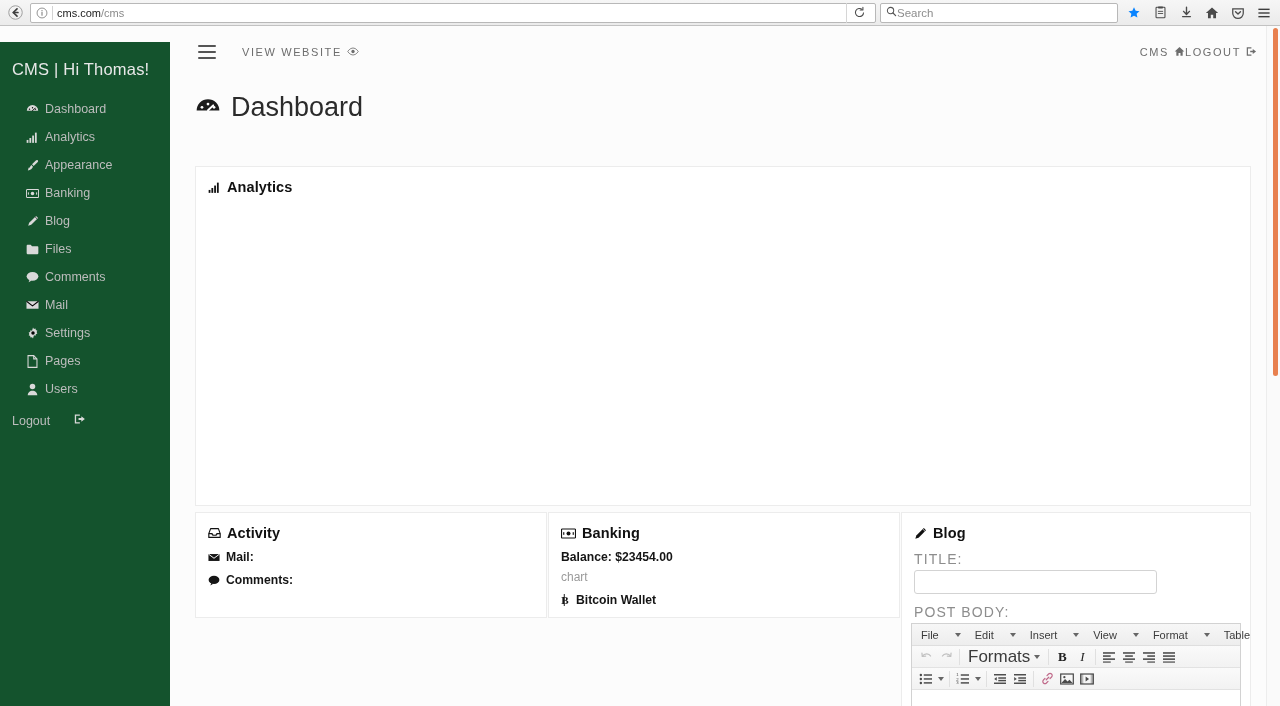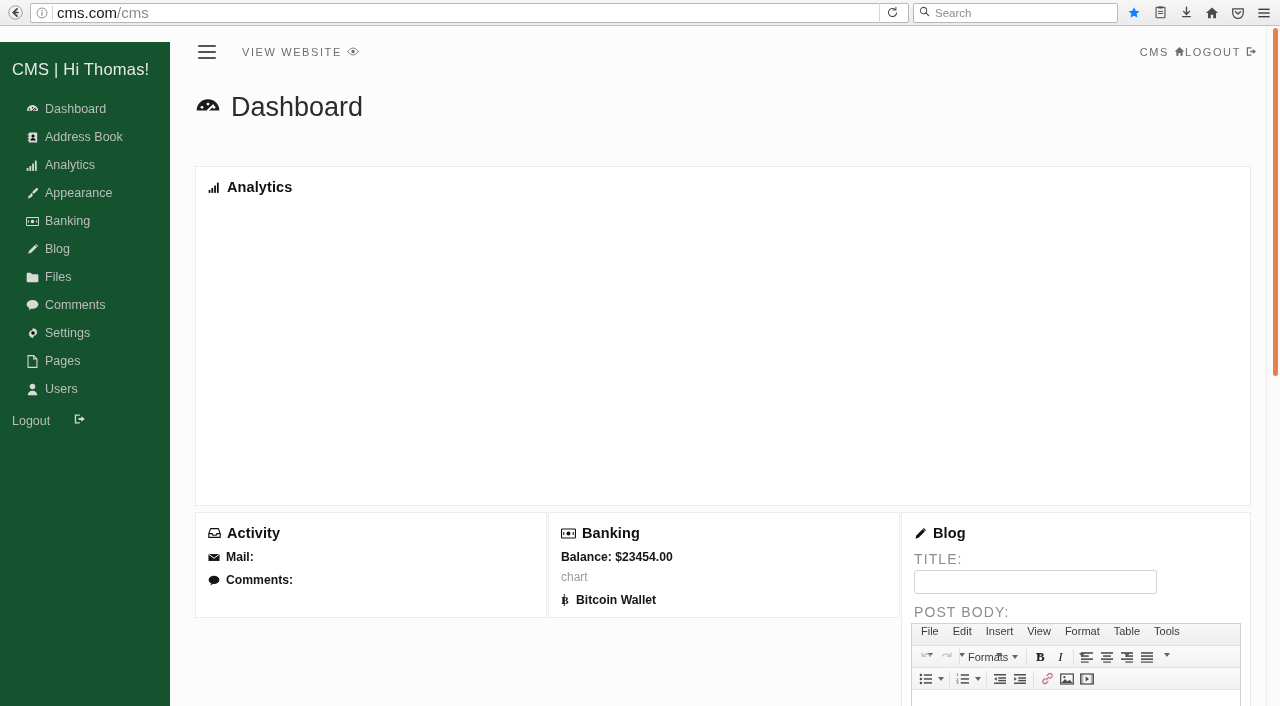--- a/index.html
+++ b/index.html
@@ -31,21 +31,21 @@
   .nav-btn svg { display: block; }
   .urlbar {
     flex: 1;
     height: 20px;
     background: #fff;
     border: 1px solid #b8b8b8;
     border-radius: 2px;
     display: flex;
     align-items: center;
     padding: 0 3px;
-    font-size: 15px;
+    font-size: 11px;
     color: #3b3b3b;
     min-width: 0;
     position: relative;
   }
   .identity-icon {
     width: 16px; height: 16px;
     display: flex; align-items: center; justify-content: center;
     color: #6c6c6c;
     flex: 0 0 auto;
   }
@@ -58,29 +58,28 @@
   .url-path { color: #8a8a8a; }
   .reload-wrap {
     width: 26px; height: 20px;
     border-left: 1px solid #d6d6d6;
     display: flex; align-items: center; justify-content: center;
     margin-left: auto;
     color: #4a4a4a;
     flex: 0 0 auto;
   }
   .searchbar {
-    width: 205px;
+    width: 238px;
     height: 20px;
     background: #fff;
     border: 1px solid #b8b8b8;
     border-radius: 2px;
     display: flex;
     align-items: center;
     padding: 0 5px;
-    gap: 5px;
     font-size: 11.5px;
     color: #8d8d8d;
     flex: 0 0 auto;
   }
   .toolbar-icons {
     display: flex; align-items: center; gap: 2px; flex: 0 0 auto;
   }
   .tb-icon {
     width: 24px; height: 22px;
     display: flex; align-items: center; justify-content: center;
@@ -257,21 +256,20 @@
     border-bottom: 1px solid #dedede;
     height: 22px;
     padding: 0 2px;
   }
   .mce-menu-item {
     font-size: 11px;
     color: #3b3b3b;
     padding: 0 7px;
     display: flex; align-items: center; gap: 16px;
     height: 20px;
-    flex-direction: column;
   }
   .caret {
     width: 0; height: 0;
     border-left: 3px solid transparent;
     border-right: 3px solid transparent;
     border-top: 4px solid #666;
     display: inline-block;
   }
   .mce-toolbar {
     display: flex;
@@ -281,21 +279,21 @@
     height: 22px;
     padding: 0 4px;
   }
   .mce-btn {
     height: 20px; min-width: 20px;
     display: flex; align-items: center; justify-content: center;
     color: #4a4a4a;
     padding: 0 3px;
   }
   .mce-btn.disabled { color: #c0c0c0; }
-  .mce-btn.txt { font-size: 11px; color: #3b3b3b; gap: 4px; padding: 0 5px; }
+  .mce-btn.txt { font-size: 17px; color: #3b3b3b; gap: 4px; padding: 0 5px; }
   .mce-sep { width: 1px; height: 16px; background: #e0e0e0; margin: 0 3px; }
   #mce-body {
     height: 72px;
     background: #fff;
   }
 
   
   #scroll-track {
     position: absolute;
     right: 0; top: 0;
@@ -405,33 +403,20 @@
               <path d="M8 2.6A7 7 0 0 0 1 9.6h14A7 7 0 0 0 8 2.6z" fill="#d9d9d9"></path>
               <circle cx="4.3" cy="7.6" r="0.85" fill="#030303"></circle>
               <circle cx="8" cy="5.8" r="0.85" fill="#030303"></circle>
               <circle cx="11.7" cy="7.6" r="0.85" fill="#030303"></circle>
               <path d="M8 9.3 L11 6.6" stroke="#030303" stroke-width="1.1" stroke-linecap="round"></path>
             </svg>
         </span>
         <span>Dashboard</span>
       </div>
 
-      <div class="side-item">
-        <span class="ic">
-          <svg width="12" height="13" viewBox="0 0 16 16">
-              <rect x="2.4" y="1.2" width="11.2" height="13.6" rx="1.2" fill="#d9d9d9"></rect>
-              <rect x="1" y="3.6" width="2" height="1.5" fill="#d9d9d9"></rect>
-              <rect x="1" y="7.2" width="2" height="1.5" fill="#d9d9d9"></rect>
-              <rect x="1" y="10.8" width="2" height="1.5" fill="#d9d9d9"></rect>
-              <circle cx="8" cy="6" r="2" fill="#030303"></circle>
-              <path d="M4.6 12c0-2 1.6-3.2 3.4-3.2S11.4 10 11.4 12z" fill="#030303"></path>
-            </svg>
-        </span>
-        <span>Address Book</span>
-      </div>
 
       <div class="side-item">
         <span class="ic">
           <svg width="13" height="13" viewBox="0 0 16 16">
               <rect x="0.8" y="11" width="2.2" height="3.6" fill="#d9d9d9"></rect>
               <rect x="4.2" y="8.6" width="2.2" height="6" fill="#d9d9d9"></rect>
               <rect x="7.6" y="5.6" width="2.2" height="9" fill="#d9d9d9"></rect>
               <rect x="11" y="2" width="2.2" height="12.6" fill="#d9d9d9"></rect>
             </svg>
         </span>
@@ -482,20 +467,29 @@
       <div class="side-item">
         <span class="ic">
           <svg width="13" height="12" viewBox="0 0 16 14">
               <ellipse cx="8" cy="6.2" rx="7.2" ry="5.4" fill="#d9d9d9"></ellipse>
               <path d="M4.4 10.4 L3.2 13.6 L7 11.2z" fill="#d9d9d9"></path>
             </svg>
         </span>
         <span>Comments</span>
       </div>
 
+      <div class="side-item">
+        <span class="ic">
+          <svg width="13" height="10" viewBox="0 0 16 12">
+              <path d="M0.6 1.4h14.8v9.2H0.6z" fill="#d9d9d9"></path>
+              <path d="M0.6 1.4 L8 7 L15.4 1.4" fill="none" stroke="#030303" stroke-width="1.3"></path>
+            </svg>
+        </span>
+        <span>Mail</span>
+      </div>
 
       <div class="side-item">
         <span class="ic">
           <svg width="12" height="12" viewBox="0 0 16 16">
               <path d="M8 0.8l1.3 1.7 2.1-.5.4 2.1 2 .8-1 1.9 1 1.9-2 .8-.4 2.1-2.1-.5L8 15.2l-1.3-1.7-2.1.5-.4-2.1-2-.8 1-1.9-1-1.9 2-.8.4-2.1 2.1.5z" fill="#d9d9d9"></path>
               <circle cx="8" cy="8" r="2.3" fill="#030303"></circle>
             </svg>
         </span>
         <span>Settings</span>
       </div>

